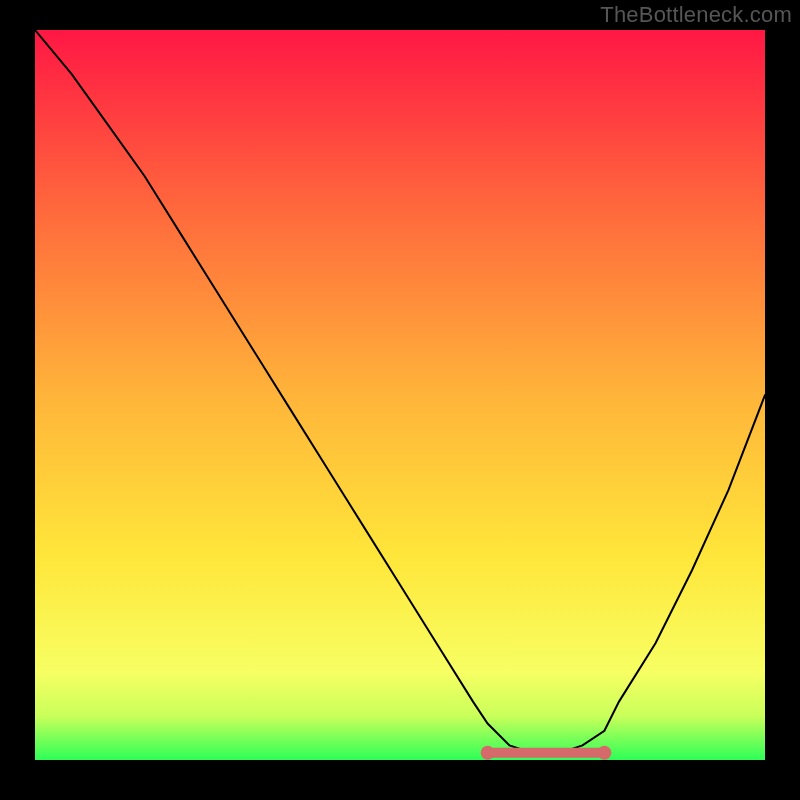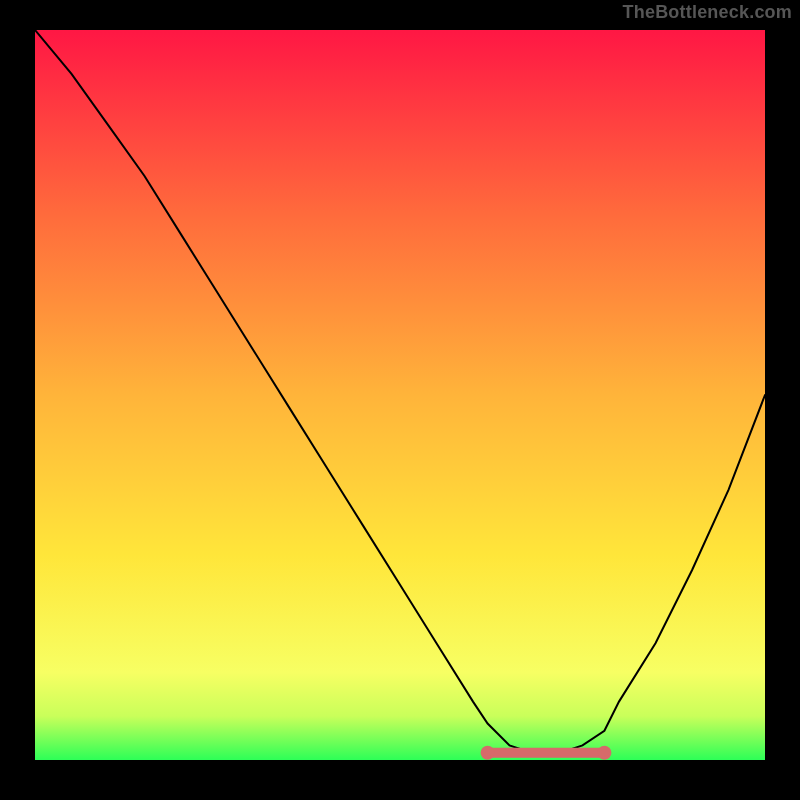--- a/index.html
+++ b/index.html
@@ -14,22 +14,22 @@
     position: relative;
     width: 800px;
     height: 800px;
     background: #000;
   }
   .attribution {
     position: absolute;
     top: 2px;
     right: 8px;
     font-family: Arial, Helvetica, sans-serif;
-    font-size: 18px;
-    font-weight: 700;
+    font-size: 22px;
+    font-weight: 400;
     color: #565656;
     letter-spacing: 0.2px;
   }
   svg.plot {
     position: absolute;
     left: 35px;
     top: 30px;
     width: 730px;
     height: 730px;
     display: block;

